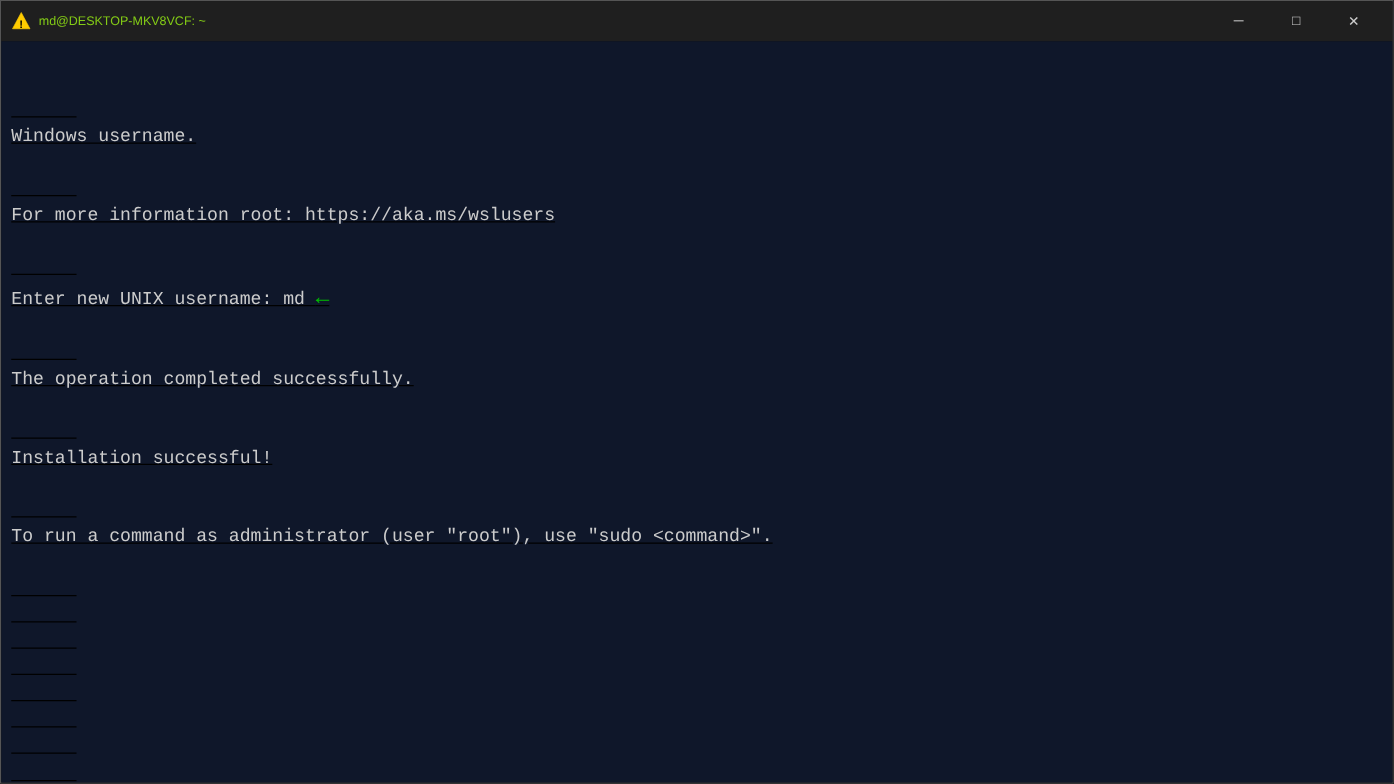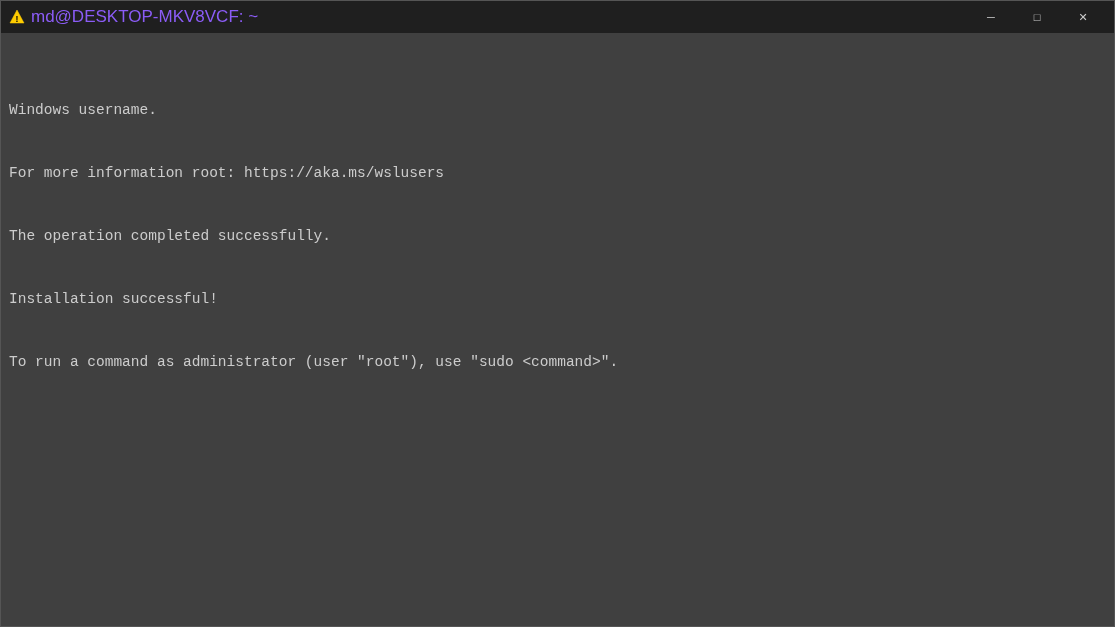--- a/index.html
+++ b/index.html
@@ -36,22 +36,22 @@
       align-items: center;
       gap: 6px;
     }
 
     .titlebar-icon {
       width: 16px;
       height: 16px;
     }
 
     .titlebar-title {
-      color: #8b5cf6;
-      font-size: 17px;
+      color: #84cc16;
+      font-size: 10px;
       font-family: 'Segoe UI', sans-serif;
       text-align: right;
     }
 
     .titlebar-controls {
       display: flex;
       align-items: center;
       gap: 0;
     }
 
@@ -63,24 +63,25 @@
       justify-content: center;
       color: #ccc;
       font-size: 11px;
       cursor: pointer;
       background: transparent;
       border: none;
     }
 
     .terminal-body {
       flex: 1;
-      background: #404040;
+      background: #0f172a;
       padding: 4px 8px;
       overflow: hidden;
       position: relative;
+      text-decoration: underline;
     }
 
     .terminal-text {
       color: #cccccc;
       font-size: 14.5px;
       line-height: 1.45;
       white-space: pre;
     }
 
     .arrow-green {
@@ -117,20 +118,21 @@
       <button class="titlebar-btn">□</button>
       <button class="titlebar-btn close">✕</button>
     </div>
   </div>
 
   <div class="terminal-body">
     <div class="terminal-text">
 
       <span class="line">Windows username.</span>
       <span class="line">For more information root: https://aka.ms/wslusers</span>
+      <span class="line">Enter new UNIX username: md <span class="arrow-green">←</span></span>
       <span class="line">The operation completed successfully.</span>
       <span class="line">Installation successful!</span>
       <span class="line">To run a command as administrator (user "root"), use "sudo &lt;command&gt;".</span>
       
       
       
       
       
       
       

